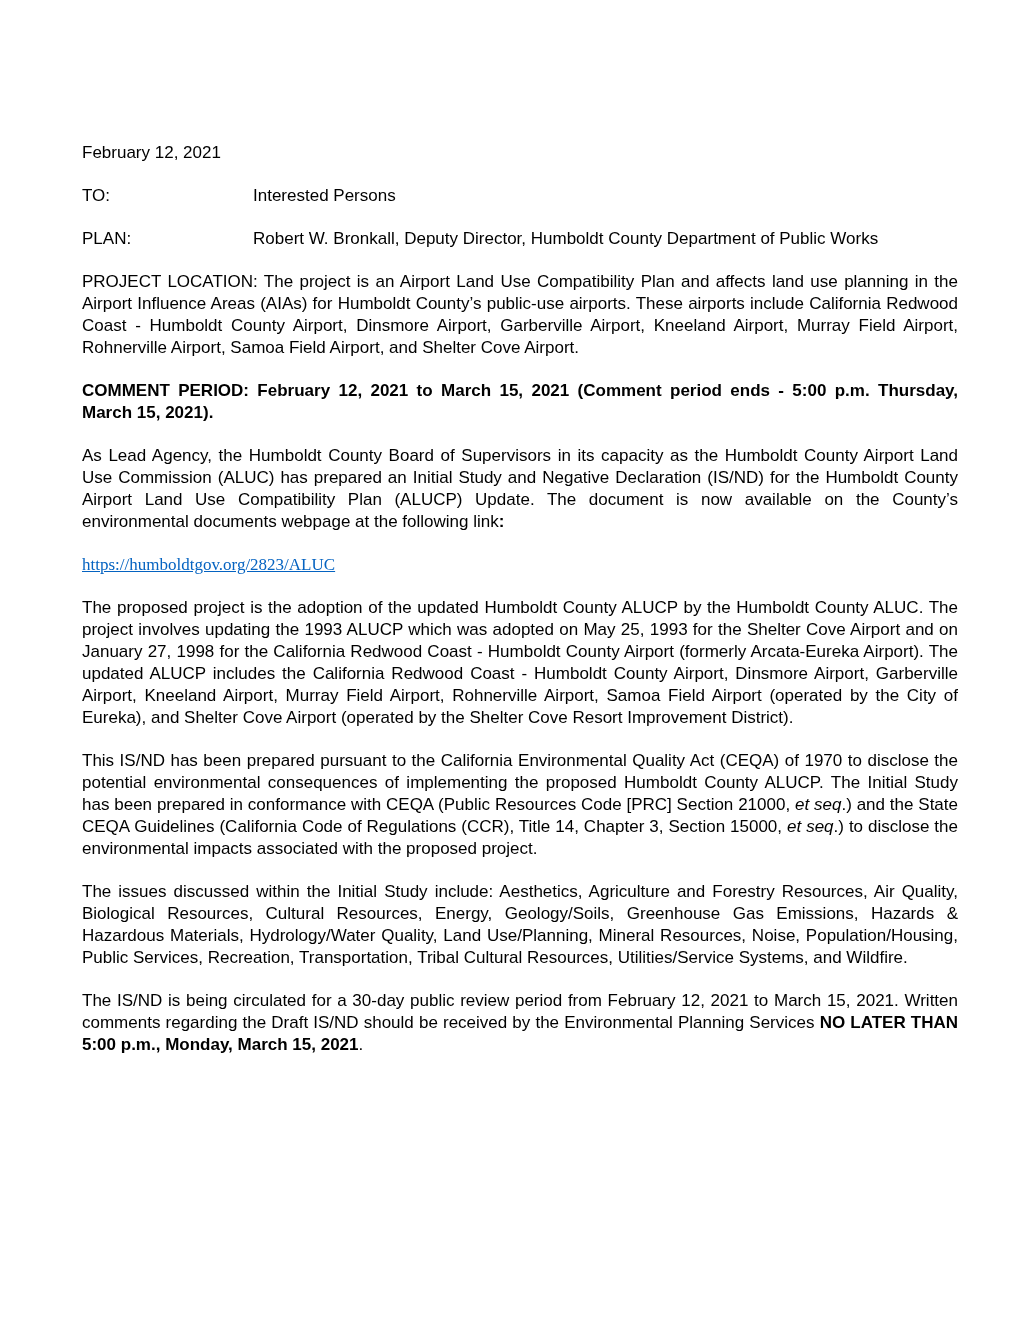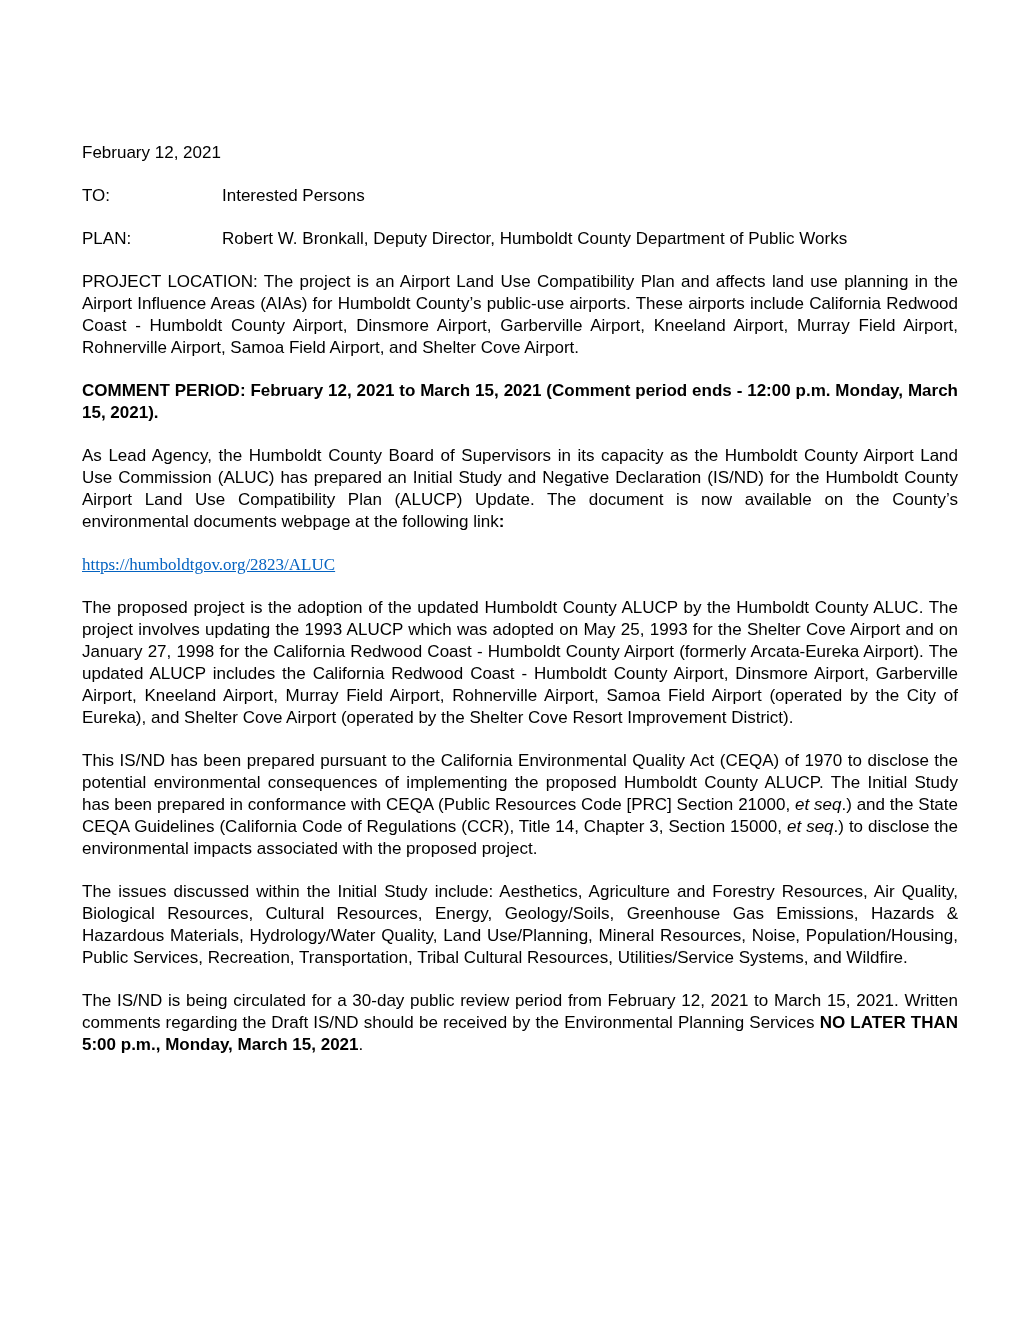--- a/index.html
+++ b/index.html
@@ -11,21 +11,21 @@
     background: #ffffff;
     padding: 142px 62px 70px 82px;
     font-family: "Liberation Sans", sans-serif;
     font-size: 17px;
     line-height: 22px;
     color: #000000;
   }
   .date-line { margin-bottom: 21px; }
   .memo-row { display: flex; margin-bottom: 21px; }
   .memo-label { width: 140px; flex: 0 0 140px; }
-  .memo-value { flex: 1 1 auto; }
+  .memo-value { flex: 1 1 auto; margin-left: 31px; }
   .para { margin-bottom: 21px; }
   .justify { text-align: justify; }
   .bold { font-weight: bold; }
   .italic { font-style: italic; }
   a.doc-link { color: #0563C1; text-decoration: underline; cursor: pointer; font-family: Liberation Serif, serif; }
 </style>
 </head>
 <body>
 
 <div class="page">
@@ -38,21 +38,21 @@
   </div>
 
   <div class="memo-row">
     <span class="memo-label">PLAN:</span>
     <span class="memo-value">Robert W. Bronkall, Deputy Director, Humboldt County Department of Public Works</span>
   </div>
 
 
   <p class="para justify">PROJECT LOCATION: The project is an Airport Land Use Compatibility Plan and affects land use planning in the Airport Influence Areas (AIAs) for Humboldt County’s public-use airports. These airports include California Redwood Coast - Humboldt County Airport, Dinsmore Airport, Garberville Airport, Kneeland Airport, Murray Field Airport, Rohnerville Airport, Samoa Field Airport, and Shelter Cove Airport.</p>
 
-  <p class="para justify bold">COMMENT PERIOD: February 12, 2021 to March 15, 2021 (Comment period ends - 12:00 p.m. Monday, March 15, 2021).</p>
+  <p class="para justify bold">COMMENT PERIOD: February 12, 2021 to March 15, 2021 (Comment period ends - 5:00 p.m. Thursday, March 15, 2021).</p>
 
   <p class="para justify"><span>As Lead Agency, the Humboldt County Board of Supervisors in its capacity as the Humboldt County Airport Land Use Commission (ALUC) has prepared an Initial Study and Negative Declaration (IS/ND) for the Humboldt County Airport Land Use Compatibility Plan (ALUCP) Update. The document is now available on the County’s environmental documents webpage at the following link</span><span class="bold">:</span></p>
 
   <p class="para">
     <a class="doc-link" href="#">https://humboldtgov.org/2823/ALUC</a>
   </p>
 
 
   <p class="para justify">The proposed project is the adoption of the updated Humboldt County ALUCP by the Humboldt County ALUC. The project involves updating the 1993 ALUCP which was adopted on May 25, 1993 for the Shelter Cove Airport and on January 27, 1998 for the California Redwood Coast - Humboldt County Airport (formerly Arcata-Eureka Airport). The updated ALUCP includes the California Redwood Coast - Humboldt County Airport, Dinsmore Airport, Garberville Airport, Kneeland Airport, Murray Field Airport, Rohnerville Airport, Samoa Field Airport (operated by the City of Eureka), and Shelter Cove Airport (operated by the Shelter Cove Resort Improvement District).</p>
 

